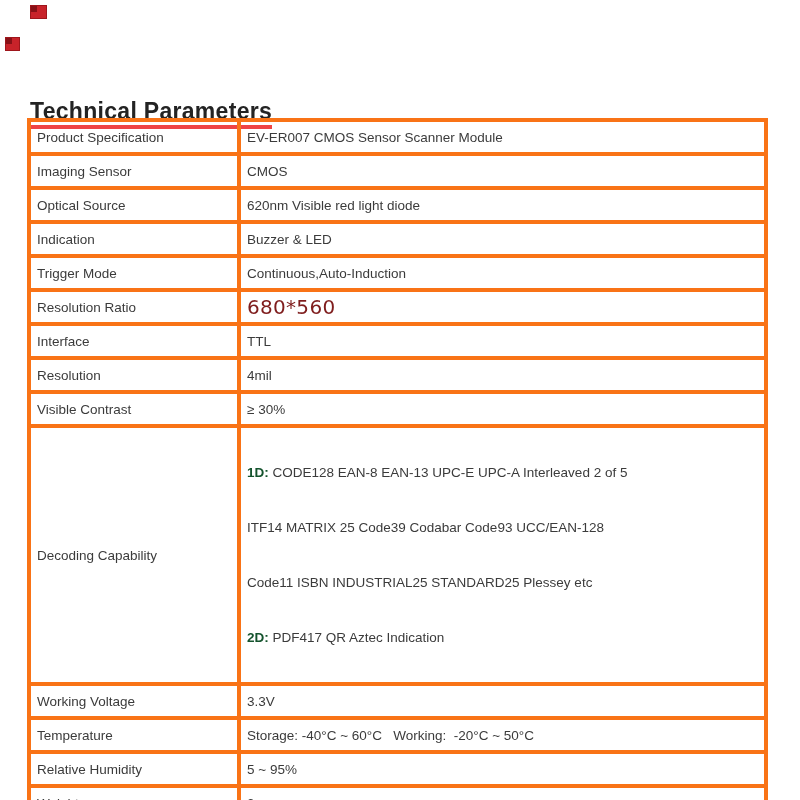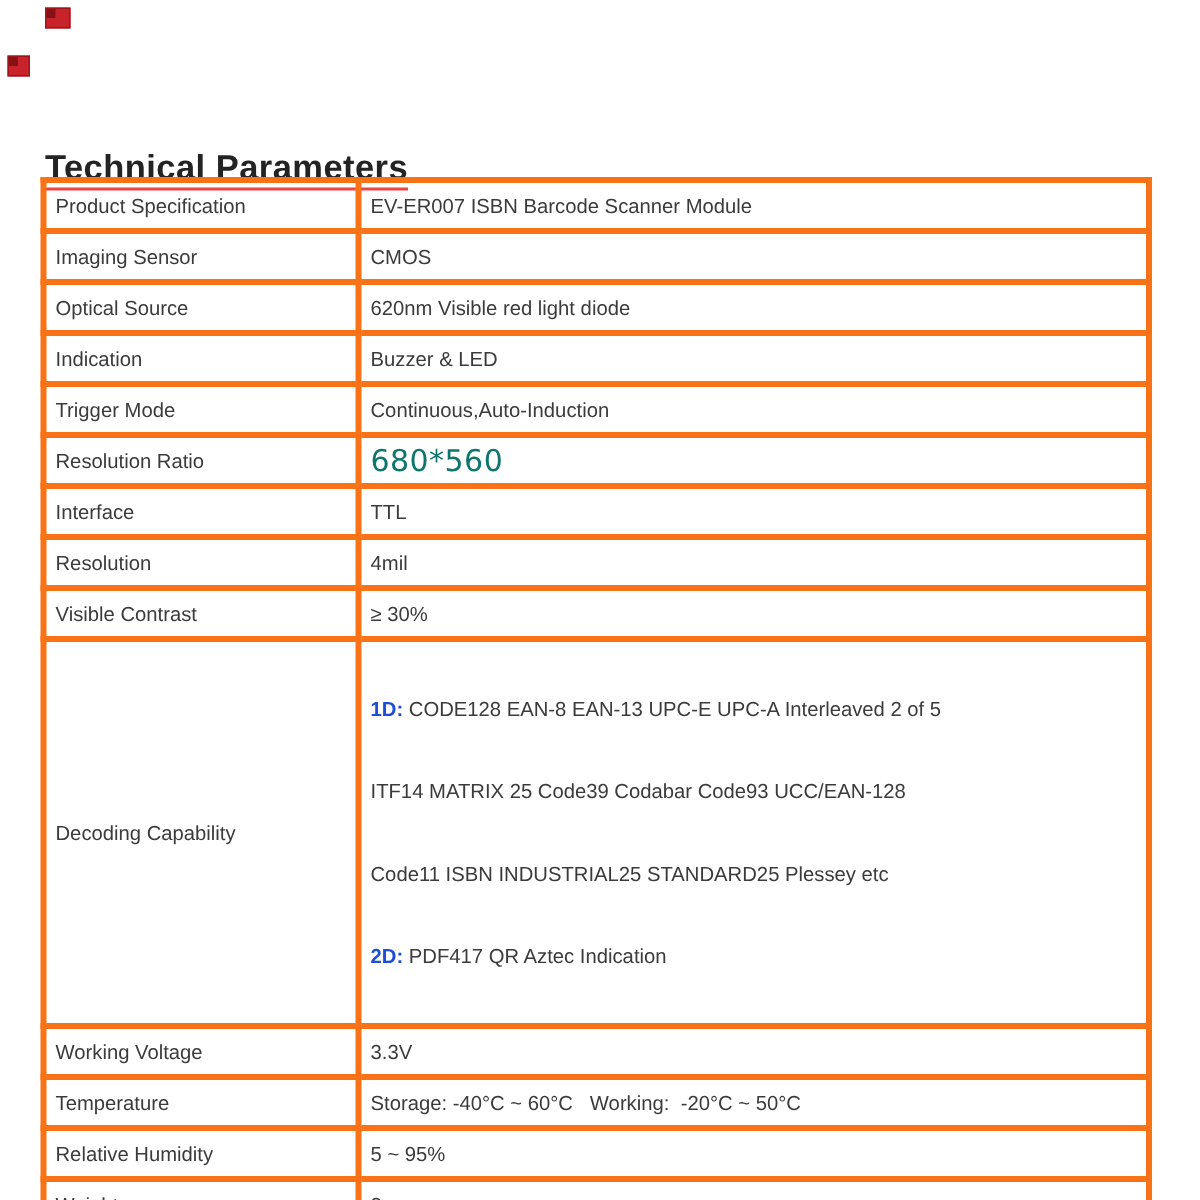--- a/index.html
+++ b/index.html
@@ -34,21 +34,21 @@
   #red-sq-2 { left: 5px;  top: 37px; width: 15px; height: 14px; }
 
   .page-title {
     position: absolute;
     left: 30px;
     top: 84px;
     font-size: 23px;
     font-weight: bold;
     color: #232323;
     letter-spacing: 0.3px;
-    border-bottom: 2px solid #ef4444;
+    border-bottom: 4px solid #ef4444;
     padding-bottom: 1px;
     line-height: 25px;
     white-space: pre;
   }
 
   table.spec-table {
     position: absolute;
     left: 27px;
     top: 118px;
     width: 741px;
@@ -64,46 +64,46 @@
     vertical-align: middle;
     white-space: pre;
     overflow: hidden;
   }
   .spec-table td.col-label { width: 194px; }
   .spec-table tr.row-tall td { height: 97px; }
 
   .value-em {
     font-family: "DejaVu Sans", sans-serif;
     font-size: 20px;
-    color: #0f766e;
+    color: #7f1d1d;
     letter-spacing: 0.3px;
   }
   .dec-line {
     line-height: 25px;
     white-space: pre;
   }
-  .dec-prefix { font-weight: bold; color: #1d4ed8; }
+  .dec-prefix { font-weight: bold; color: #14532d; }
 </style>
 </head>
 <body>
 
 <div class="red-sq" id="red-sq-1">
     <div class="inner"></div>
   </div>
 <div class="red-sq" id="red-sq-2">
     <div class="inner"></div>
   </div>
 
 <h1 class="page-title">Technical Parameters</h1>
 
 <table class="spec-table">
   <tbody>
     <tr>
       <td class="col-label">Product Specification</td>
-      <td>EV-ER007 ISBN Barcode Scanner Module</td>
+      <td>EV-ER007 CMOS Sensor Scanner Module</td>
     </tr>
     <tr>
       <td class="col-label">Imaging Sensor</td>
       <td>CMOS</td>
     </tr>
     <tr>
       <td class="col-label">Optical Source</td>
       <td>620nm Visible red light diode</td>
     </tr>
     <tr>

